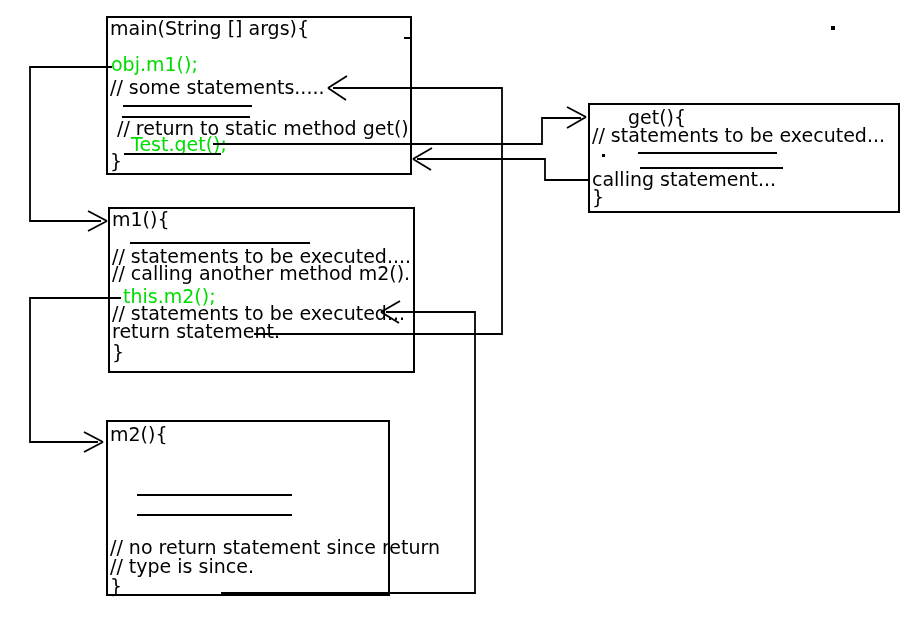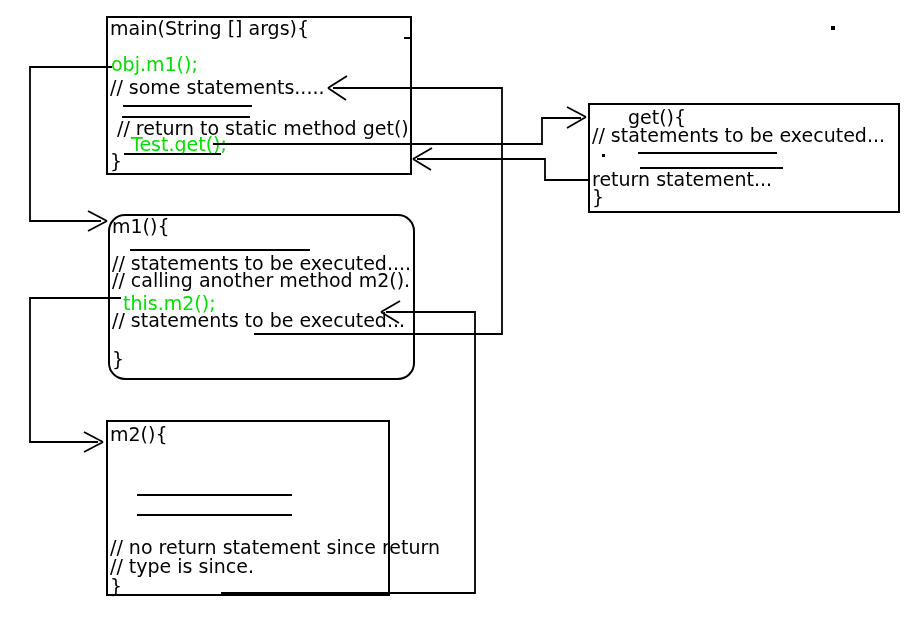--- a/index.html
+++ b/index.html
@@ -61,31 +61,32 @@
     <div class="code green" style="left:23px; top:117px;">Test.get();</div>
     <div class="blank-line" style="left:16px; top:135px; width:97px;"></div>
     <div class="code" style="left:2px; top:134px;">}</div>
   </div>
 
   <div class="method-box" style="left:588px; top:103px; width:312px; height:110px;">
     <div class="code" style="left:2px; top:3px;margin-left:36px;">get(){</div>
     <div class="code" style="left:2px; top:21px;">// statements to be executed...</div>
     <div class="blank-line" style="left:48px; top:47px; width:139px;"></div>
     <div class="blank-line" style="left:50px; top:62px; width:143px;"></div>
-    <div class="code" style="left:2px; top:65px;">return statement...</div>
+    <div class="code" style="left:2px; top:65px;">calling statement...</div>
     <div class="code" style="left:2px; top:83px;">}</div>
   </div>
 
-  <div class="method-box" style="left:108px; top:214px; width:307px; height:166px;border-radius:17px;">
+  <div class="method-box" style="left:108px; top:207px; width:307px; height:166px;">
     <div class="code" style="left:2px; top:1px;">m1(){</div>
     <div class="blank-line" style="left:20px; top:33px; width:180px;"></div>
     <div class="code" style="left:2px; top:38px;">// statements to be executed.....</div>
     <div class="code" style="left:2px; top:55px;">// calling another method m2().</div>
     <div class="code green" style="left:13px; top:78px;">this.m2();</div>
     <div class="code" style="left:2px; top:95px;">// statements to be executed...</div>
+    <div class="code" style="left:2px; top:113px;">return statement.</div>
     <div class="code" style="left:2px; top:134px;">}</div>
   </div>
 
   <div class="method-box" style="left:106px; top:420px; width:284px; height:176px;">
     <div class="code" style="left:2px; top:3px;">m2(){</div>
     <div class="blank-line" style="left:29px; top:72px; width:155px;"></div>
     <div class="blank-line" style="left:29px; top:92px; width:155px;"></div>
     <div class="code" style="left:2px; top:116px;">// no return statement since return</div>
     <div class="code" style="left:2px; top:135px;">// type is since.</div>
     <div class="code" style="left:2px; top:155px;">}</div>

